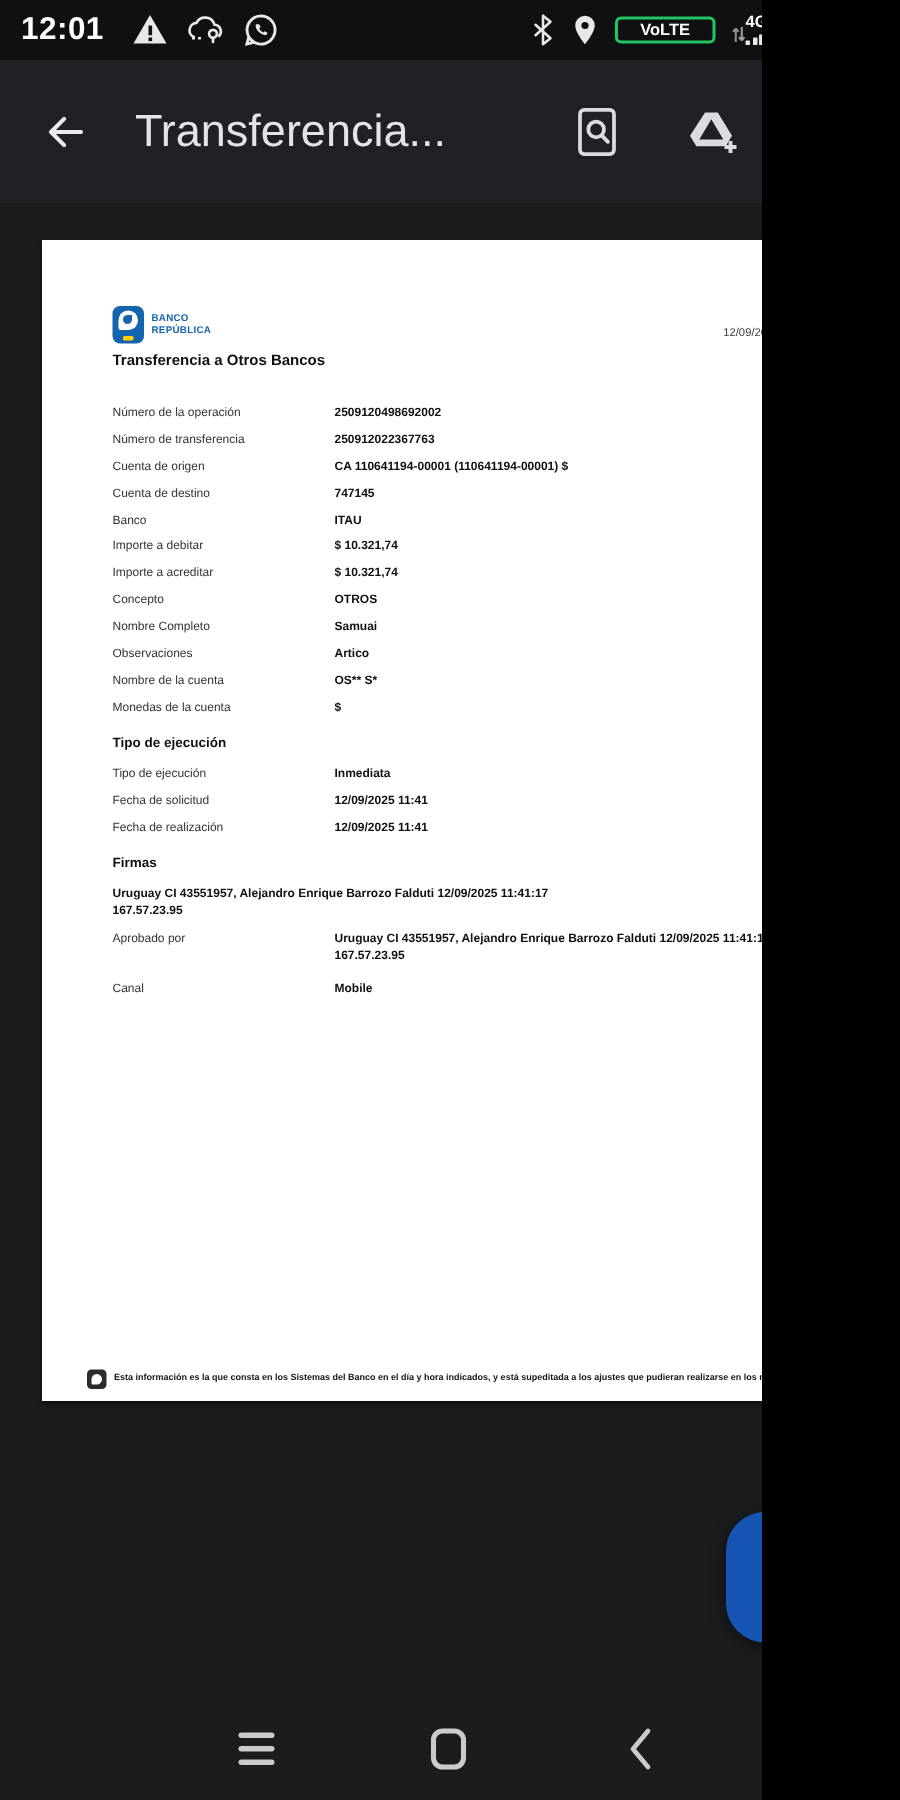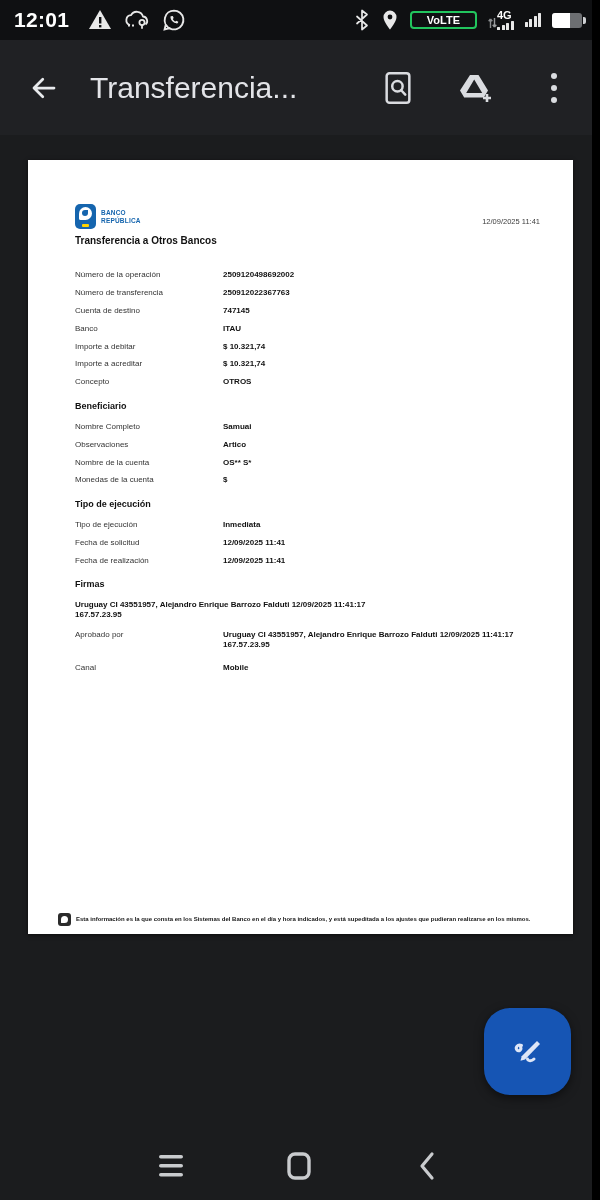--- a/index.html
+++ b/index.html
@@ -1,18 +1,18 @@
 <!DOCTYPE html>
 <html><head>
 <meta charset="utf-8">
 <style>
   * { margin:0; padding:0; box-sizing:border-box; }
   html,body { width:600px; height:1200px; background:#000; }
   body { font-family:"Liberation Sans", sans-serif; overflow:hidden; }
-  .screen { position:relative; width:592px; height:1200px; background:#7f1d1d; overflow:hidden; }
+  .screen { position:relative; width:508px; height:1200px; background:#7f1d1d; overflow:hidden; }
 
   
   .status-bar { position:absolute; top:0; left:0; width:600px; height:40px; background:#0f1012;
     display:flex; align-items:center; justify-content:space-between; padding:0 14px; color:#fff; }
   .sb-left, .sb-right { display:flex; align-items:center; gap:11px; }
   .sb-time { font-size:21px; font-weight:700; letter-spacing:.3px; margin-right:8px; }
   .sb-icon { display:flex; align-items:center; }
   .volte-badge { border:2px solid #22c55e; border-radius:4px; font-size:11px; font-weight:700;
     padding:0 15px; line-height:14px; }
   .sig-group { display:flex; align-items:flex-end; gap:0; }
@@ -197,41 +197,44 @@
 
         <div class="row">
             <span class="lbl">Número de la operación</span>
             <span class="val">2509120498692002</span>
           </div>
         <div class="row">
             <span class="lbl">Número de transferencia</span>
             <span class="val">250912022367763</span>
           </div>
         <div class="row">
+            <span class="lbl">Cuenta de origen</span>
+            <span class="val">CA 110641194-00001 (110641194-00001) $</span>
+          </div>
+        <div class="row">
             <span class="lbl">Cuenta de destino</span>
             <span class="val">747145</span>
           </div>
         <div class="row">
             <span class="lbl">Banco</span>
             <span class="val">ITAU</span>
           </div>
         <div class="row">
             <span class="lbl">Importe a debitar</span>
             <span class="val">$ 10.321,74</span>
           </div>
         <div class="row">
             <span class="lbl">Importe a acreditar</span>
             <span class="val">$ 10.321,74</span>
           </div>
         <div class="row">
             <span class="lbl">Concepto</span>
             <span class="val">OTROS</span>
           </div>
 
-        <div class="sec-h">Beneficiario</div>
         <div class="row">
             <span class="lbl">Nombre Completo</span>
             <span class="val">Samuai</span>
           </div>
         <div class="row">
             <span class="lbl">Observaciones</span>
             <span class="val">Artico</span>
           </div>
 
         <div class="row">

